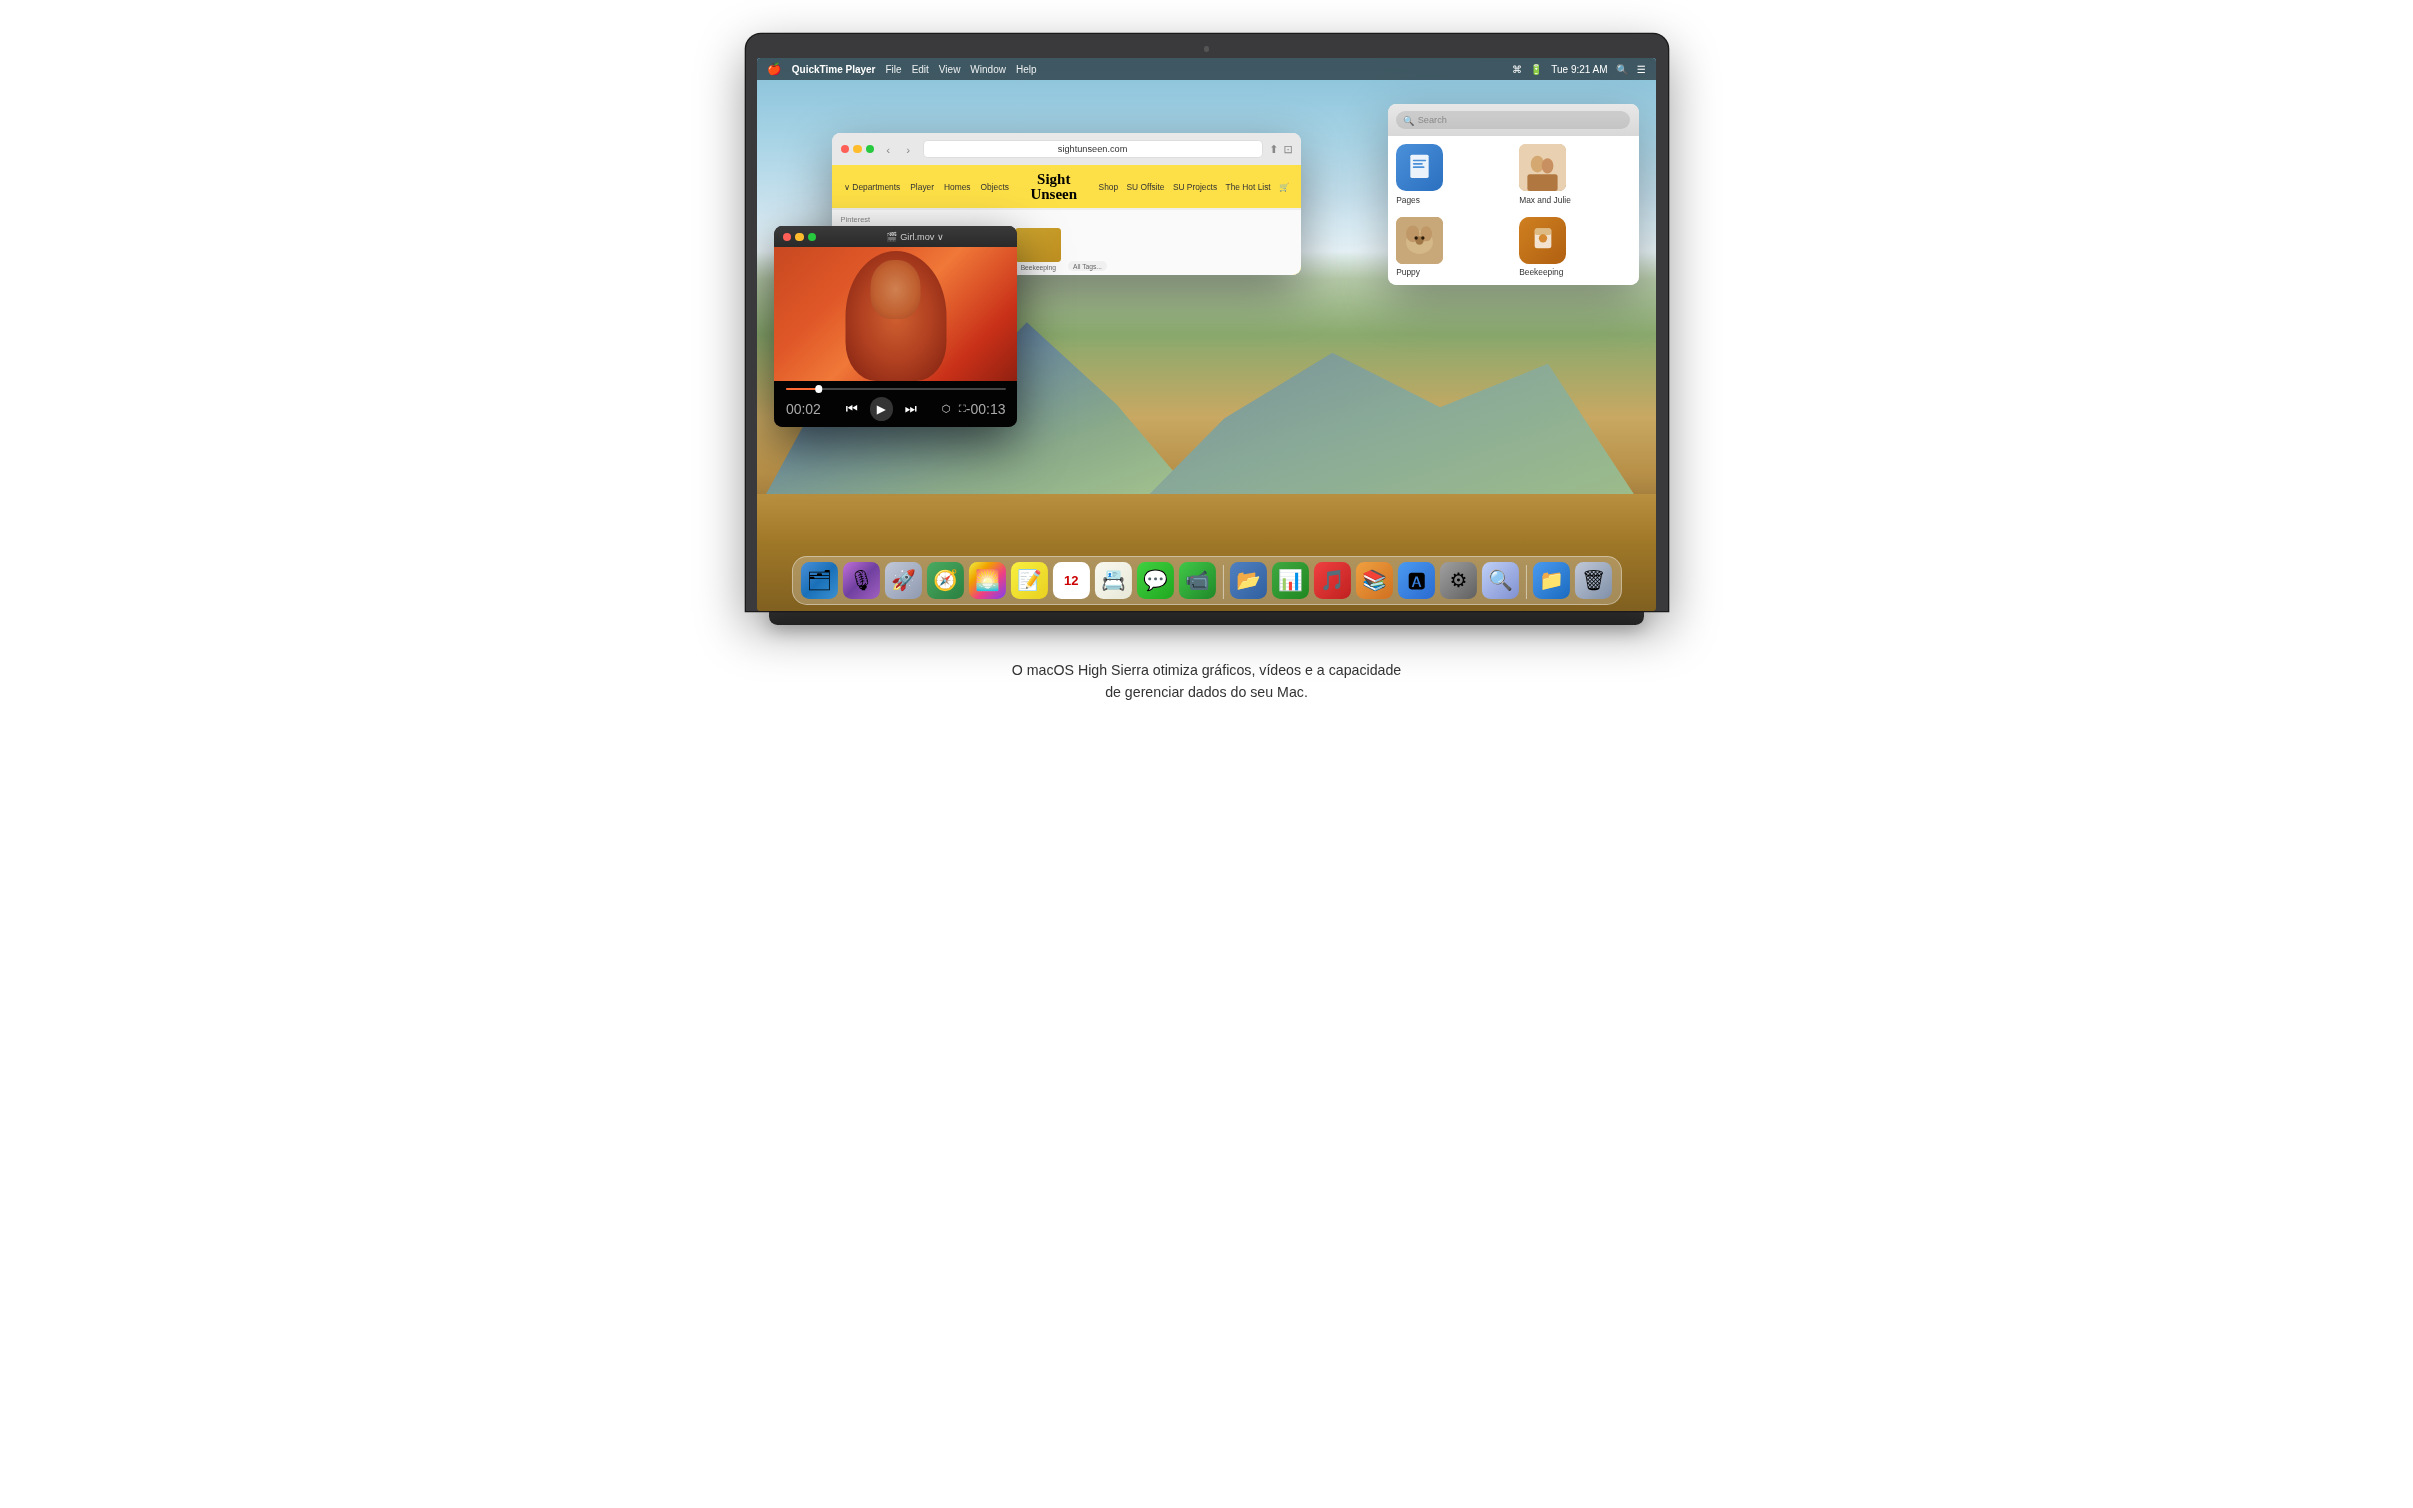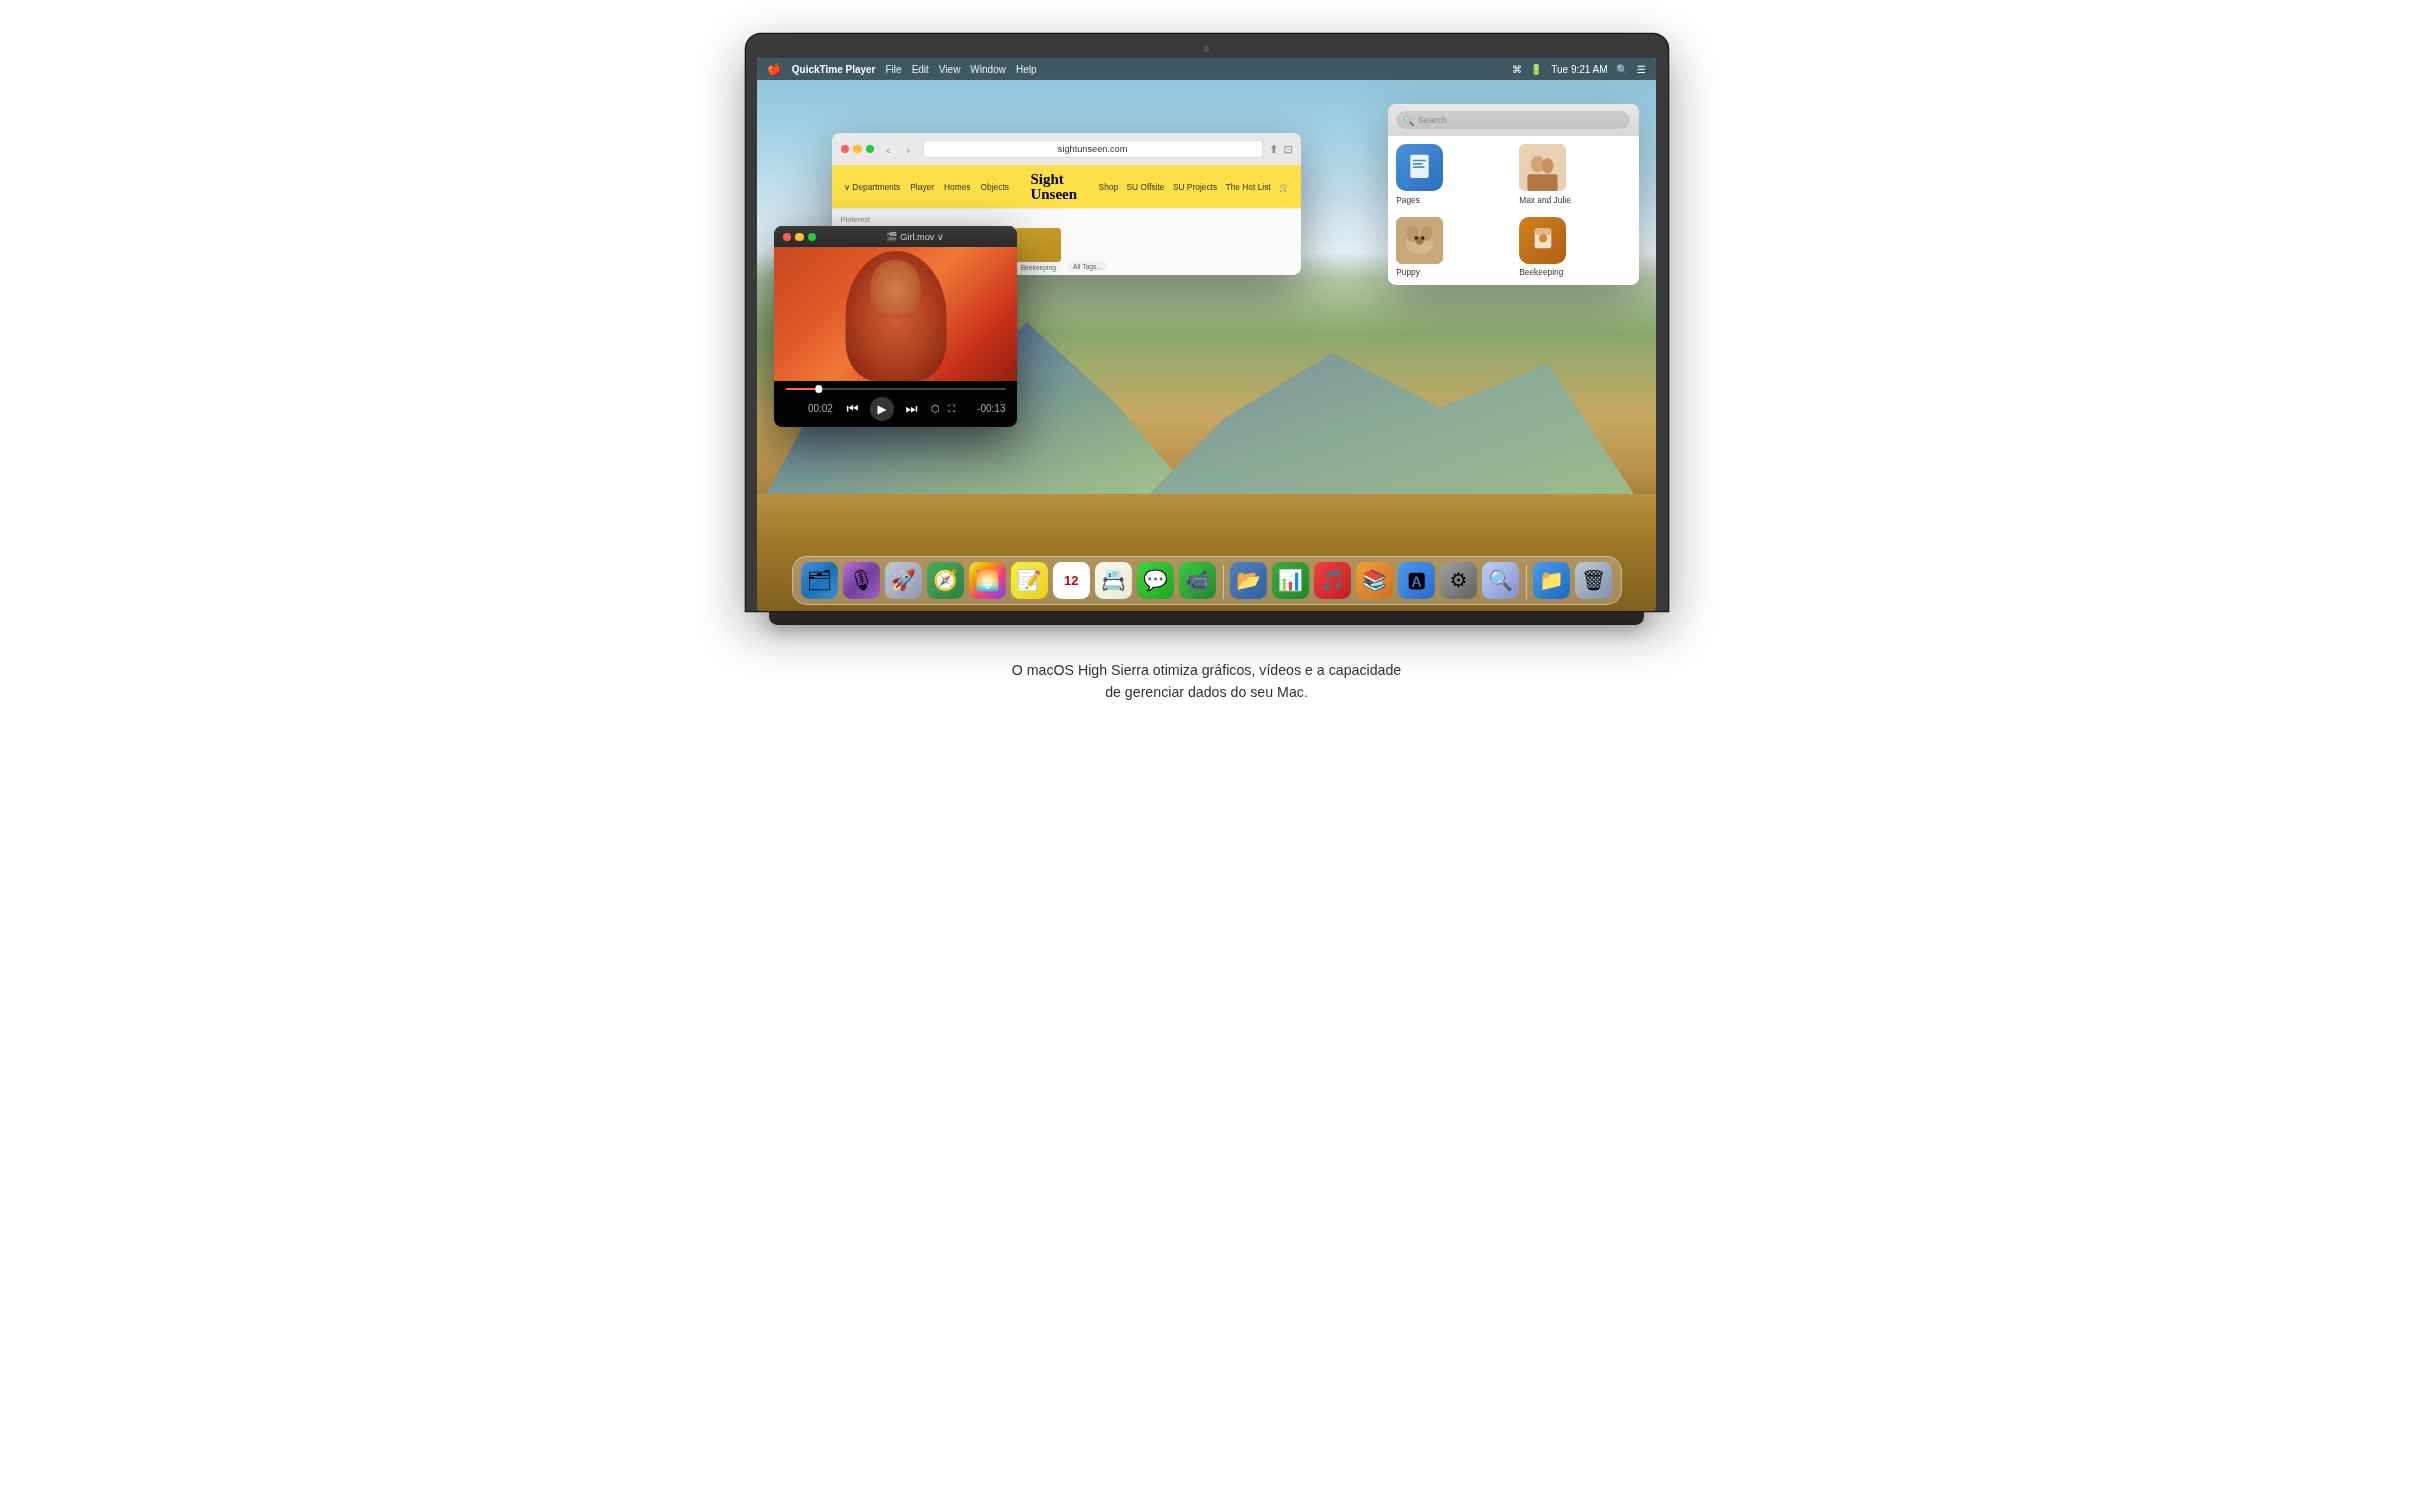--- a/index.html
+++ b/index.html
@@ -267,21 +267,21 @@
       display: flex;
       gap: 10px;
       font-size: 8.4px;
       color: #333;
     }
 
     .site-logo {
       font-size: 15px;
       font-weight: 900;
       font-family: Georgia, serif;
-      text-align: left;
+      text-align: center;
       line-height: 1;
     }
 
     .site-right-nav {
       display: flex;
       gap: 8.4px;
       font-size: 8.4px;
       color: #333;
       align-items: center;
     }
@@ -471,23 +471,22 @@
 
     .qt-controls-row {
       display: flex;
       align-items: center;
       justify-content: space-between;
       color: #fff;
       font-size: 9.2px;
     }
 
     .qt-time {
-      font-size: 10px;
+      font-size: 14px;
       color: #aaa;
-      margin-left: 22px;
     }
 
     .qt-buttons {
       display: flex;
       align-items: center;
       gap: 11.7px;
       flex: 1;
       justify-content: center;
     }
 

